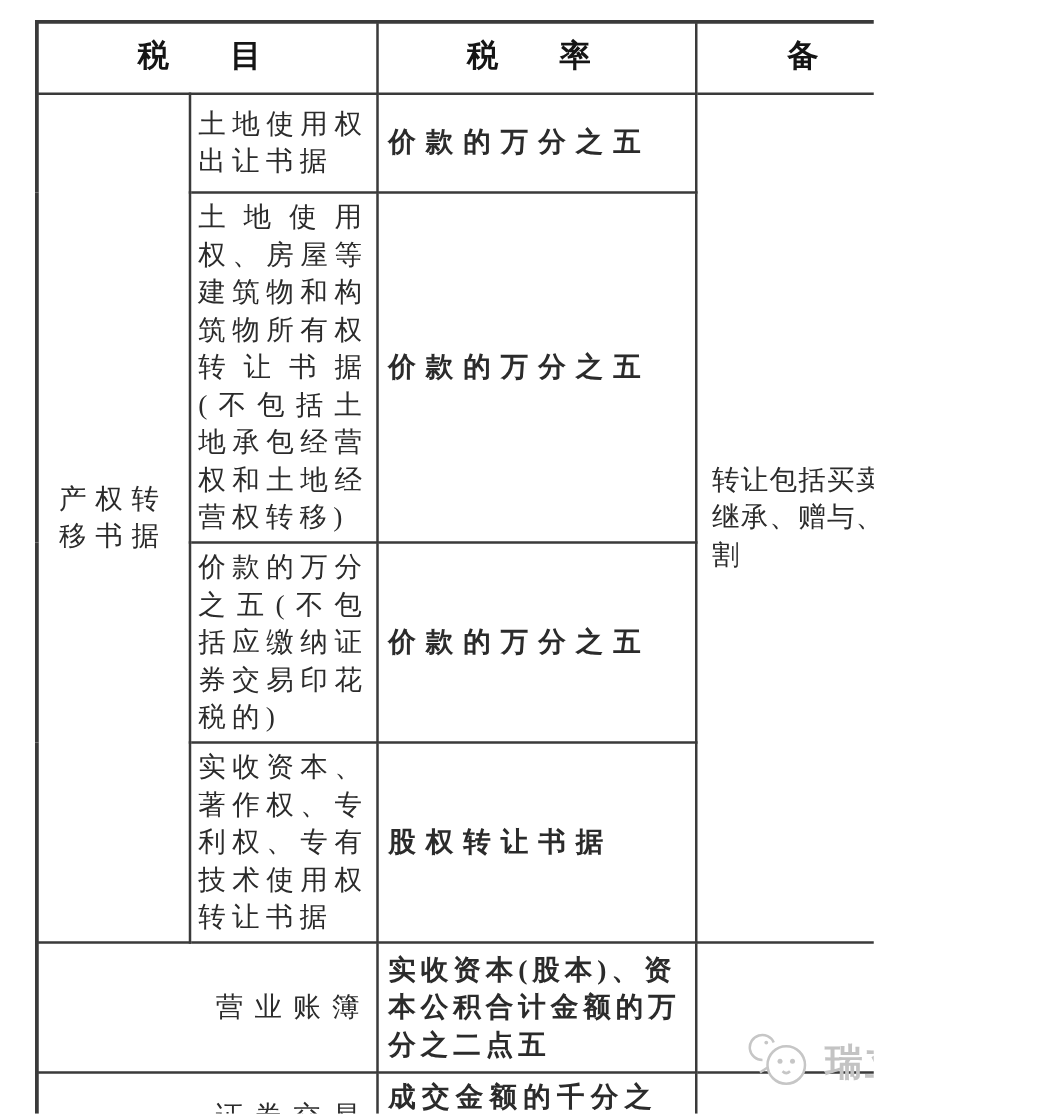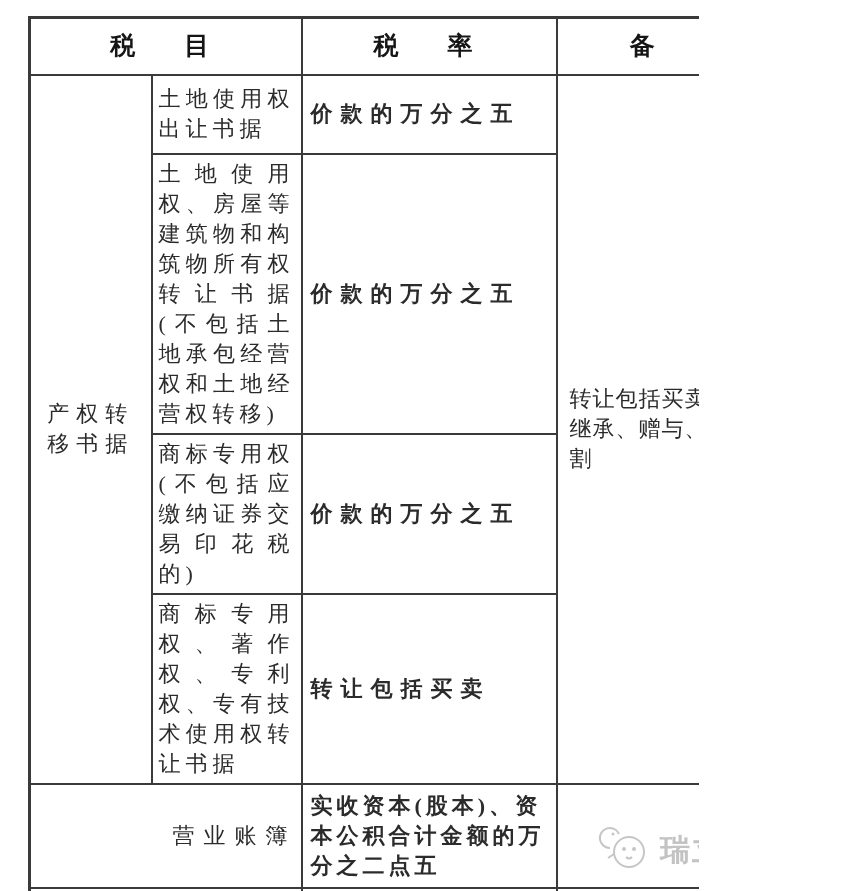--- a/index.html
+++ b/index.html
@@ -127,27 +127,27 @@
       <td class="rate-cell">价款的万分之五</td>
       <td class="remark-cell" rowspan="4">转让包括买卖(出售)、继承、赠与、互换、分割</td>
     </tr>
 
     <tr style="height:251px">
       <td class="item-cell">土地使用权、房屋等建筑物和构筑物所有权转让书据(不包括土地承包经营权和土地经营权转移)</td>
       <td class="rate-cell">价款的万分之五</td>
     </tr>
 
     <tr style="height:144px">
-      <td class="item-cell">商标专用权(不包括应缴纳证券交易印花税的)</td>
+      <td class="item-cell">价款的万分之五(不包括应缴纳证券交易印花税的)</td>
       <td class="rate-cell">价款的万分之五</td>
     </tr>
 
     <tr style="height:157px">
-      <td class="item-cell">商标专用权、著作权、专利权、专有技术使用权转让书据</td>
-      <td class="rate-cell">转让包括买卖</td>
+      <td class="item-cell">实收资本、著作权、专利权、专有技术使用权转让书据</td>
+      <td class="rate-cell">股权转让书据</td>
     </tr>
 
     <tr style="height:104px">
       <td class="span-item-cell" colspan="2">营业账簿</td>
       <td class="rate-cell rate-multi">实收资本(股本)、资本公积合计金额的万分之二点五</td>
       <td class="remark-cell"></td>
     </tr>
 
     <tr style="height:56px">
       <td class="span-item-cell" colspan="2">证券交易</td>

